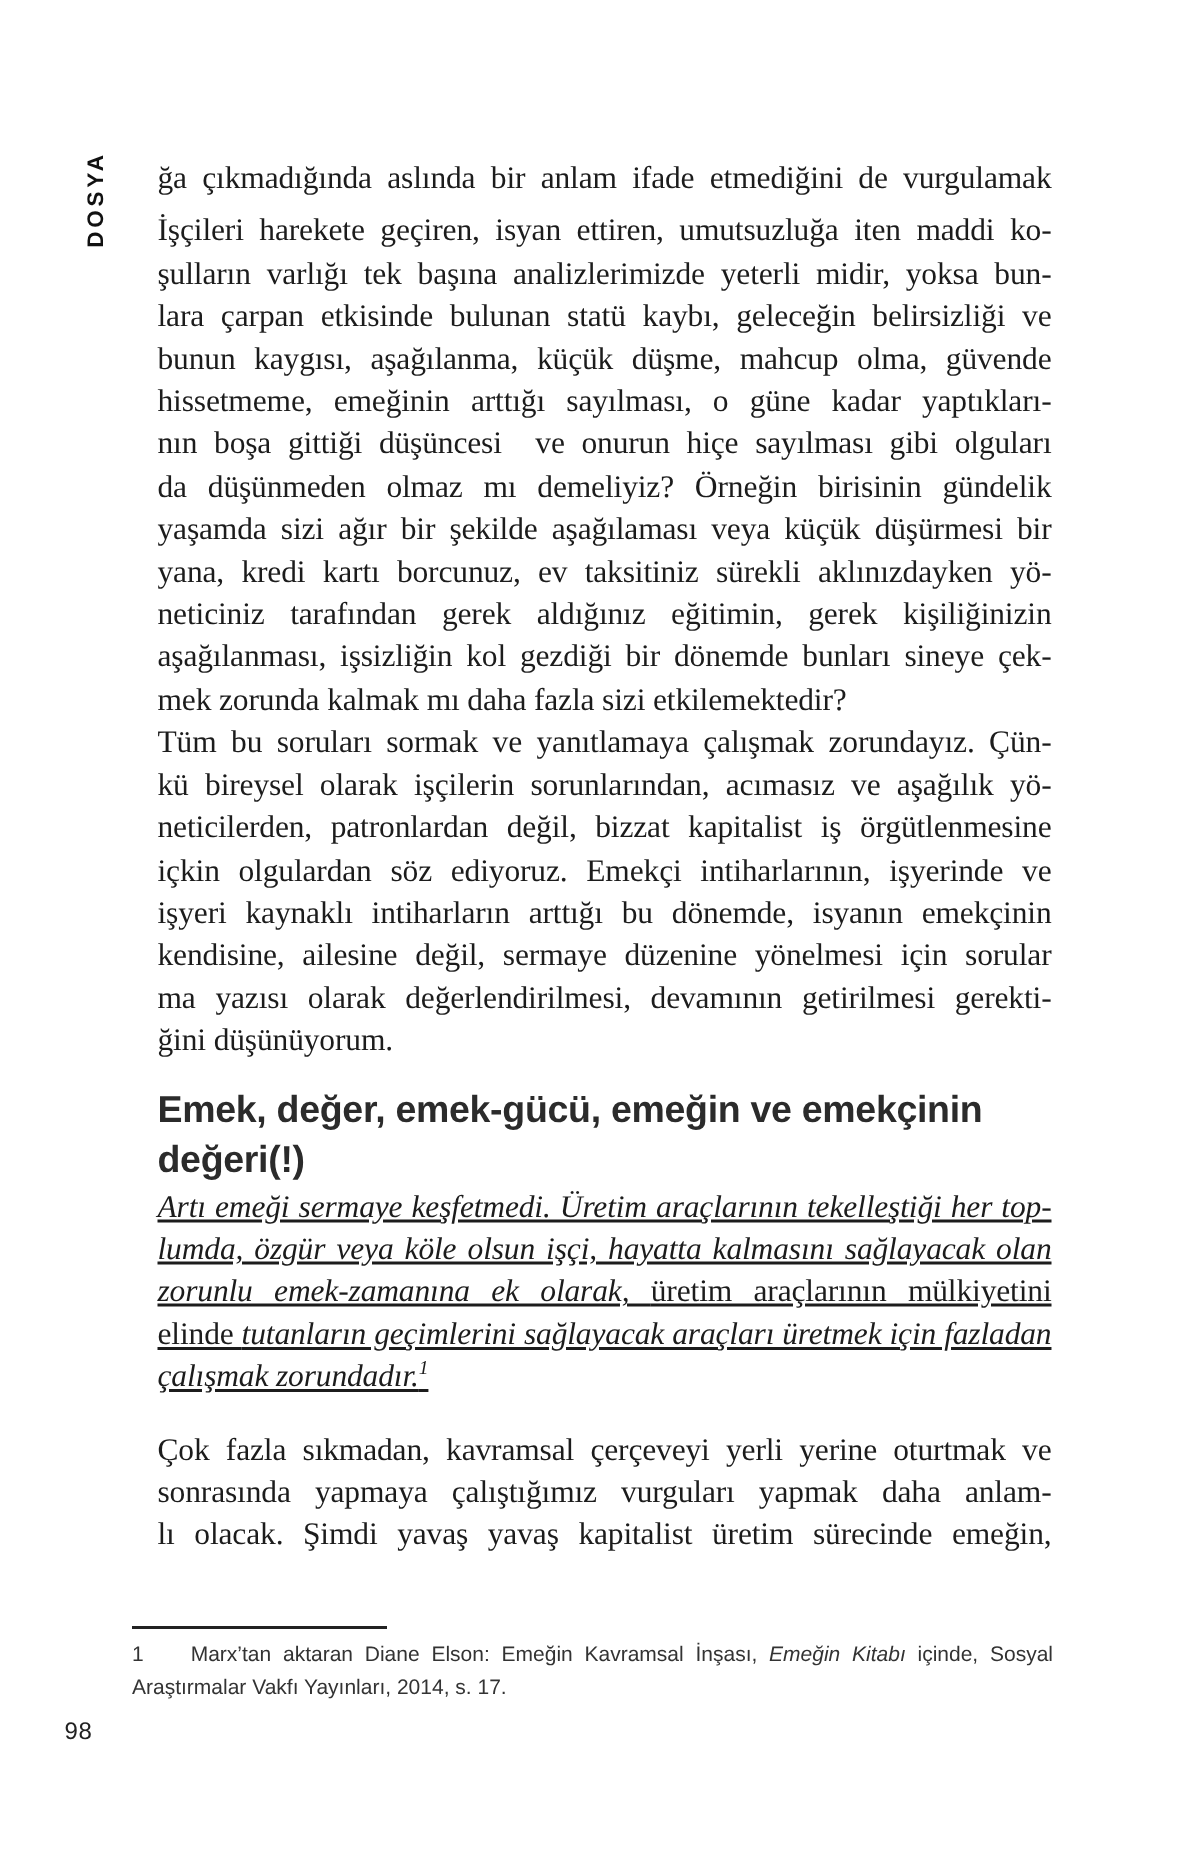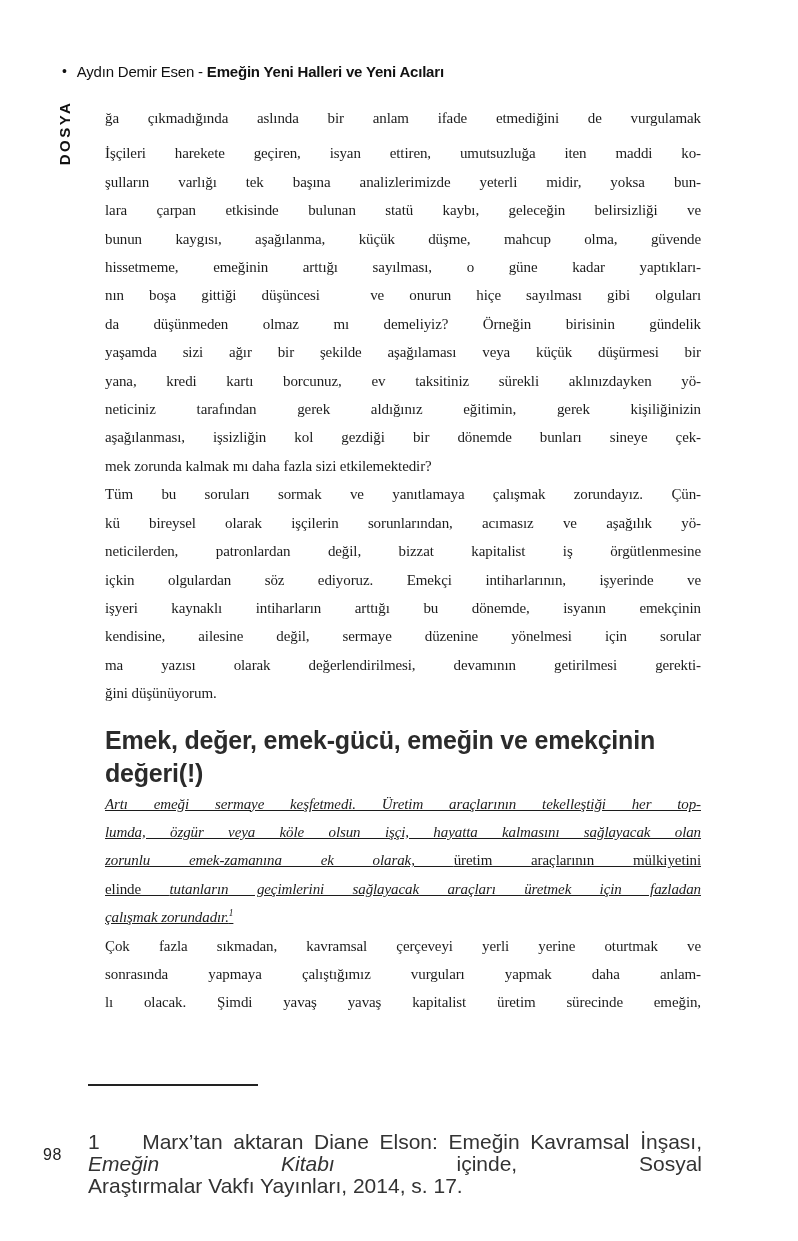--- a/index.html
+++ b/index.html
@@ -23,58 +23,55 @@
 
   
   .dosya { position: absolute; left: 64px; top: 133px;
     transform: translate(-50%, -50%) rotate(-90deg);
     font-family: "Liberation Sans", sans-serif;
     font-weight: 700; font-size: 15px; letter-spacing: 2.5px; color: #111; }
 
   
   .col { position: absolute; left: 105px; top: 104px; width: 596px; }
 
-  .para { font-size: 15px; line-height: 28.4px; letter-spacing: -0.1px; }
+  .para { font-size: 21px; line-height: 28.4px; letter-spacing: -0.1px; }
   .ln { text-align: justify; text-align-last: justify; }
   .ln-last { text-align-last: left; }
   .left-align .ln { text-align: right; text-align-last: left; }
 
   .p2 { margin-top: 7px; }
   .p3 { margin-top: 0; }
 
   .heading { margin-top: 16px; font-family: "Liberation Sans", sans-serif;
     font-weight: 700; font-size: 25px; line-height: 33px; color: #2b2b2b;
     letter-spacing: -0.2px; }
 
   .quote { margin-top: 0; font-style: italic; text-decoration: underline; }
-  .closing { margin-top: 0; }
+  .closing { margin-top: 20px; }
 
   .seg-i { font-style: italic; }
   .seg-r { font-style: normal; }
   sup { font-size: 62%; vertical-align: super; line-height: 0; }
 
   
   .fn-rule { position: absolute; left: 88px; top: 1084px; width: 170px; height: 2px;
     background: #222; }
   .footnote { position: absolute; left: 88px; top: 1091px; width: 614px;
-    font-family: "Liberation Sans", sans-serif; font-size: 21px;
-    line-height: 22px; color: #333; margin-top: 40px; }
+    font-family: "Liberation Sans", sans-serif; font-size: 14px;
+    line-height: 22px; color: #333; }
 
   .page-number { position: absolute; left: 43px; top: 1146px;
     font-family: "Liberation Sans", sans-serif; font-size: 16px;
     font-weight: 500; color: #222; letter-spacing: 0.5px; }
 </style>
 </head>
 <body>
 
 <div class="page">
 
-  <div class="header">
-    <span class="bullet">•</span><span class="author">Aydın Demir Esen - </span><span class="art-title">Emeğin Yeni Halleri ve Yeni Acıları</span>
-  </div>
 
   <div class="dosya">DOSYA</div>
 
   <div class="col">
 
     <div class="para p1">
         <div class="ln">ğa çıkmadığında aslında bir anlam ifade etmediğini de vurgulamak</div>
       </div>
 
     <div class="para p2">

